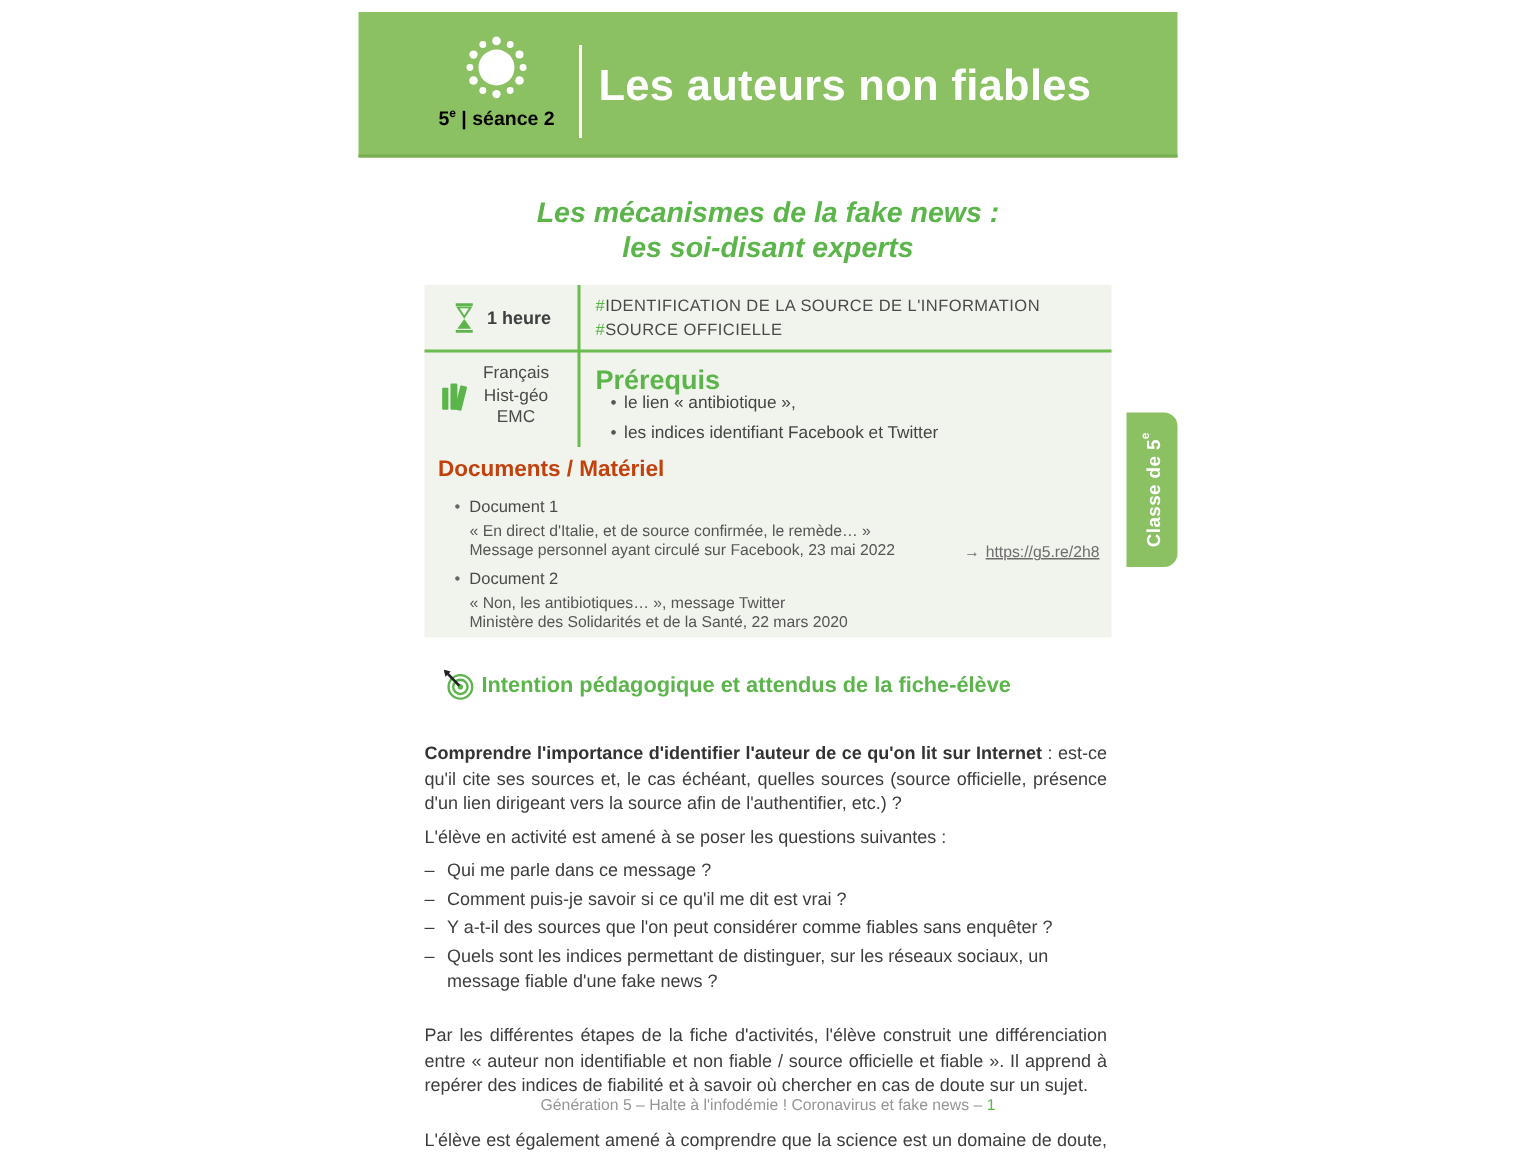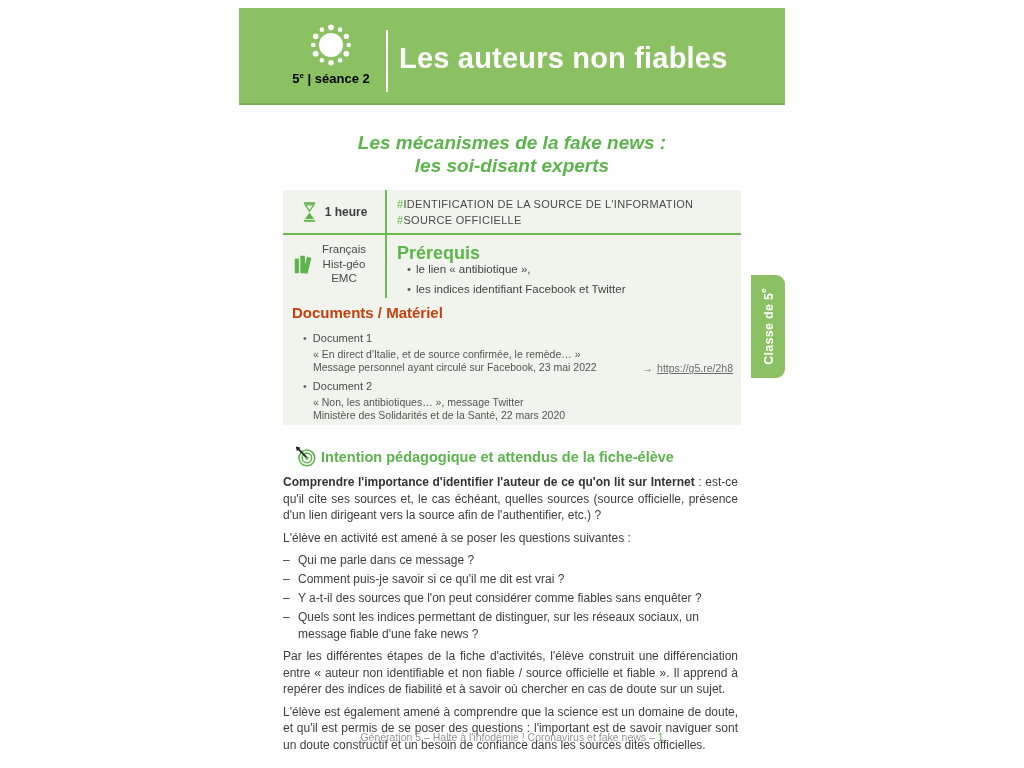--- a/index.html
+++ b/index.html
@@ -43,21 +43,21 @@
 
   
   .side-tab { position:absolute; left:512px; top:275px; width:34px; height:103px; background:#8bc162; border-radius:0 9px 9px 0; display:flex; align-items:center; justify-content:center; }
   .side-tab-text { writing-mode:vertical-rl; transform:rotate(180deg); color:#ffffff; font-size:12.5px; font-weight:bold; letter-spacing:0.3px; white-space:nowrap; }
   .side-tab-text sup { font-size:8px; }
 
   
   .section-head { position:absolute; left:56px; top:446px; display:flex; align-items:center; gap:4px; }
   .section-head-label { color:#5cb54b; font-weight:bold; font-size:14.5px; }
   .bodycopy { position:absolute; left:44px; top:474px; width:455px; color:#3d3d3d; font-size:12px; line-height:16.5px; }
-  .bodycopy p.just { text-align:justify; }
+  .bodycopy p.just { text-align:justify;margin-top:20px; }
   .bodycopy .lead { font-weight:bold; color:#333333; }
   .bodycopy .gap { margin-top:6px; }
   .qlist { list-style:none; margin-top:6px; }
   .qlist li { position:relative; padding-left:15px; margin-top:2.5px; }
   .qlist li .dash { position:absolute; left:0; top:0; }
 
   
   .footer { position:absolute; left:0; top:731px; width:546px; text-align:center; font-size:10.5px; color:#959595; }
   .footer .pagenum { color:#5cb54b; }
 </style>

